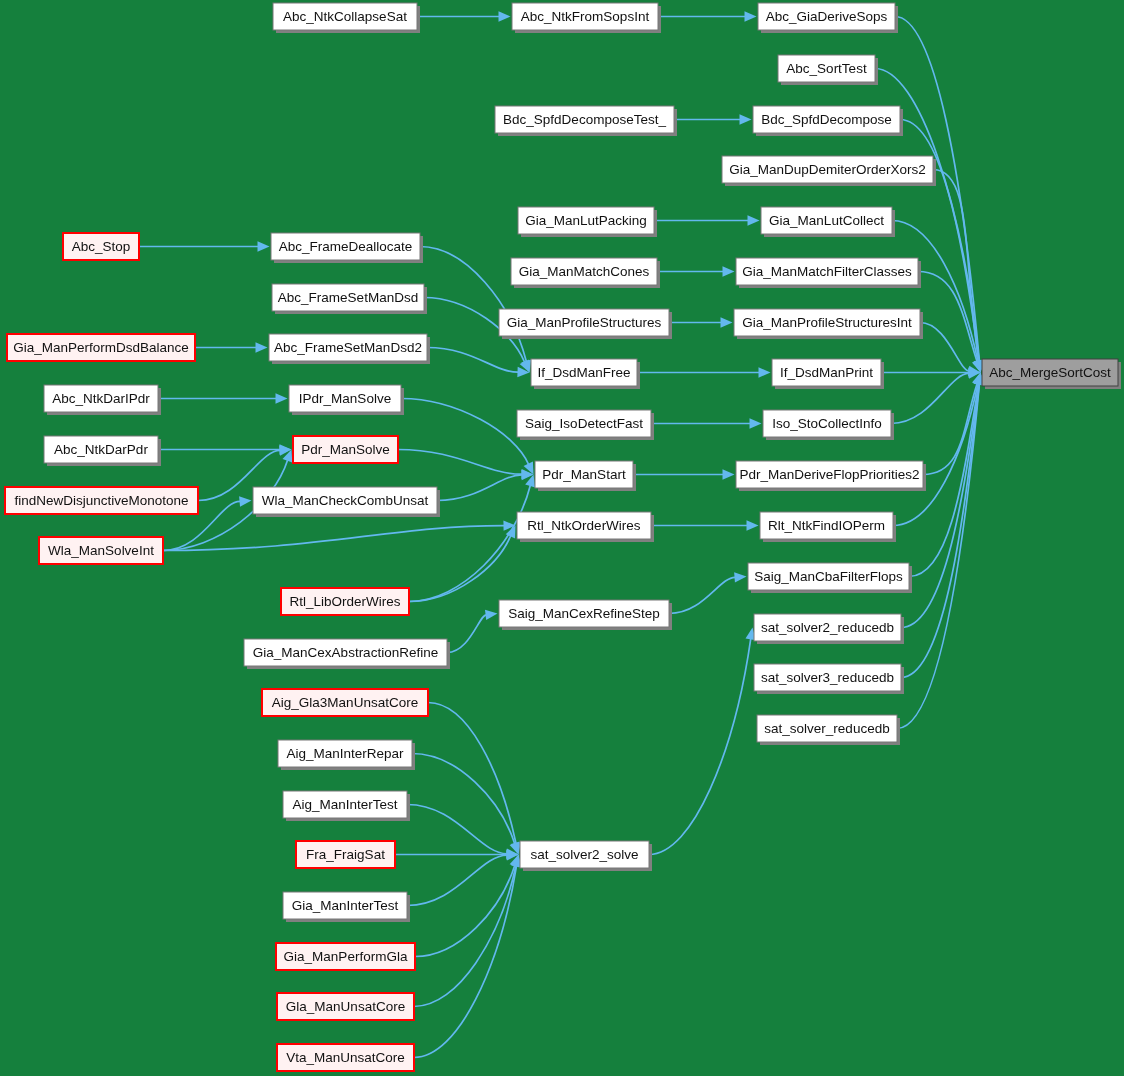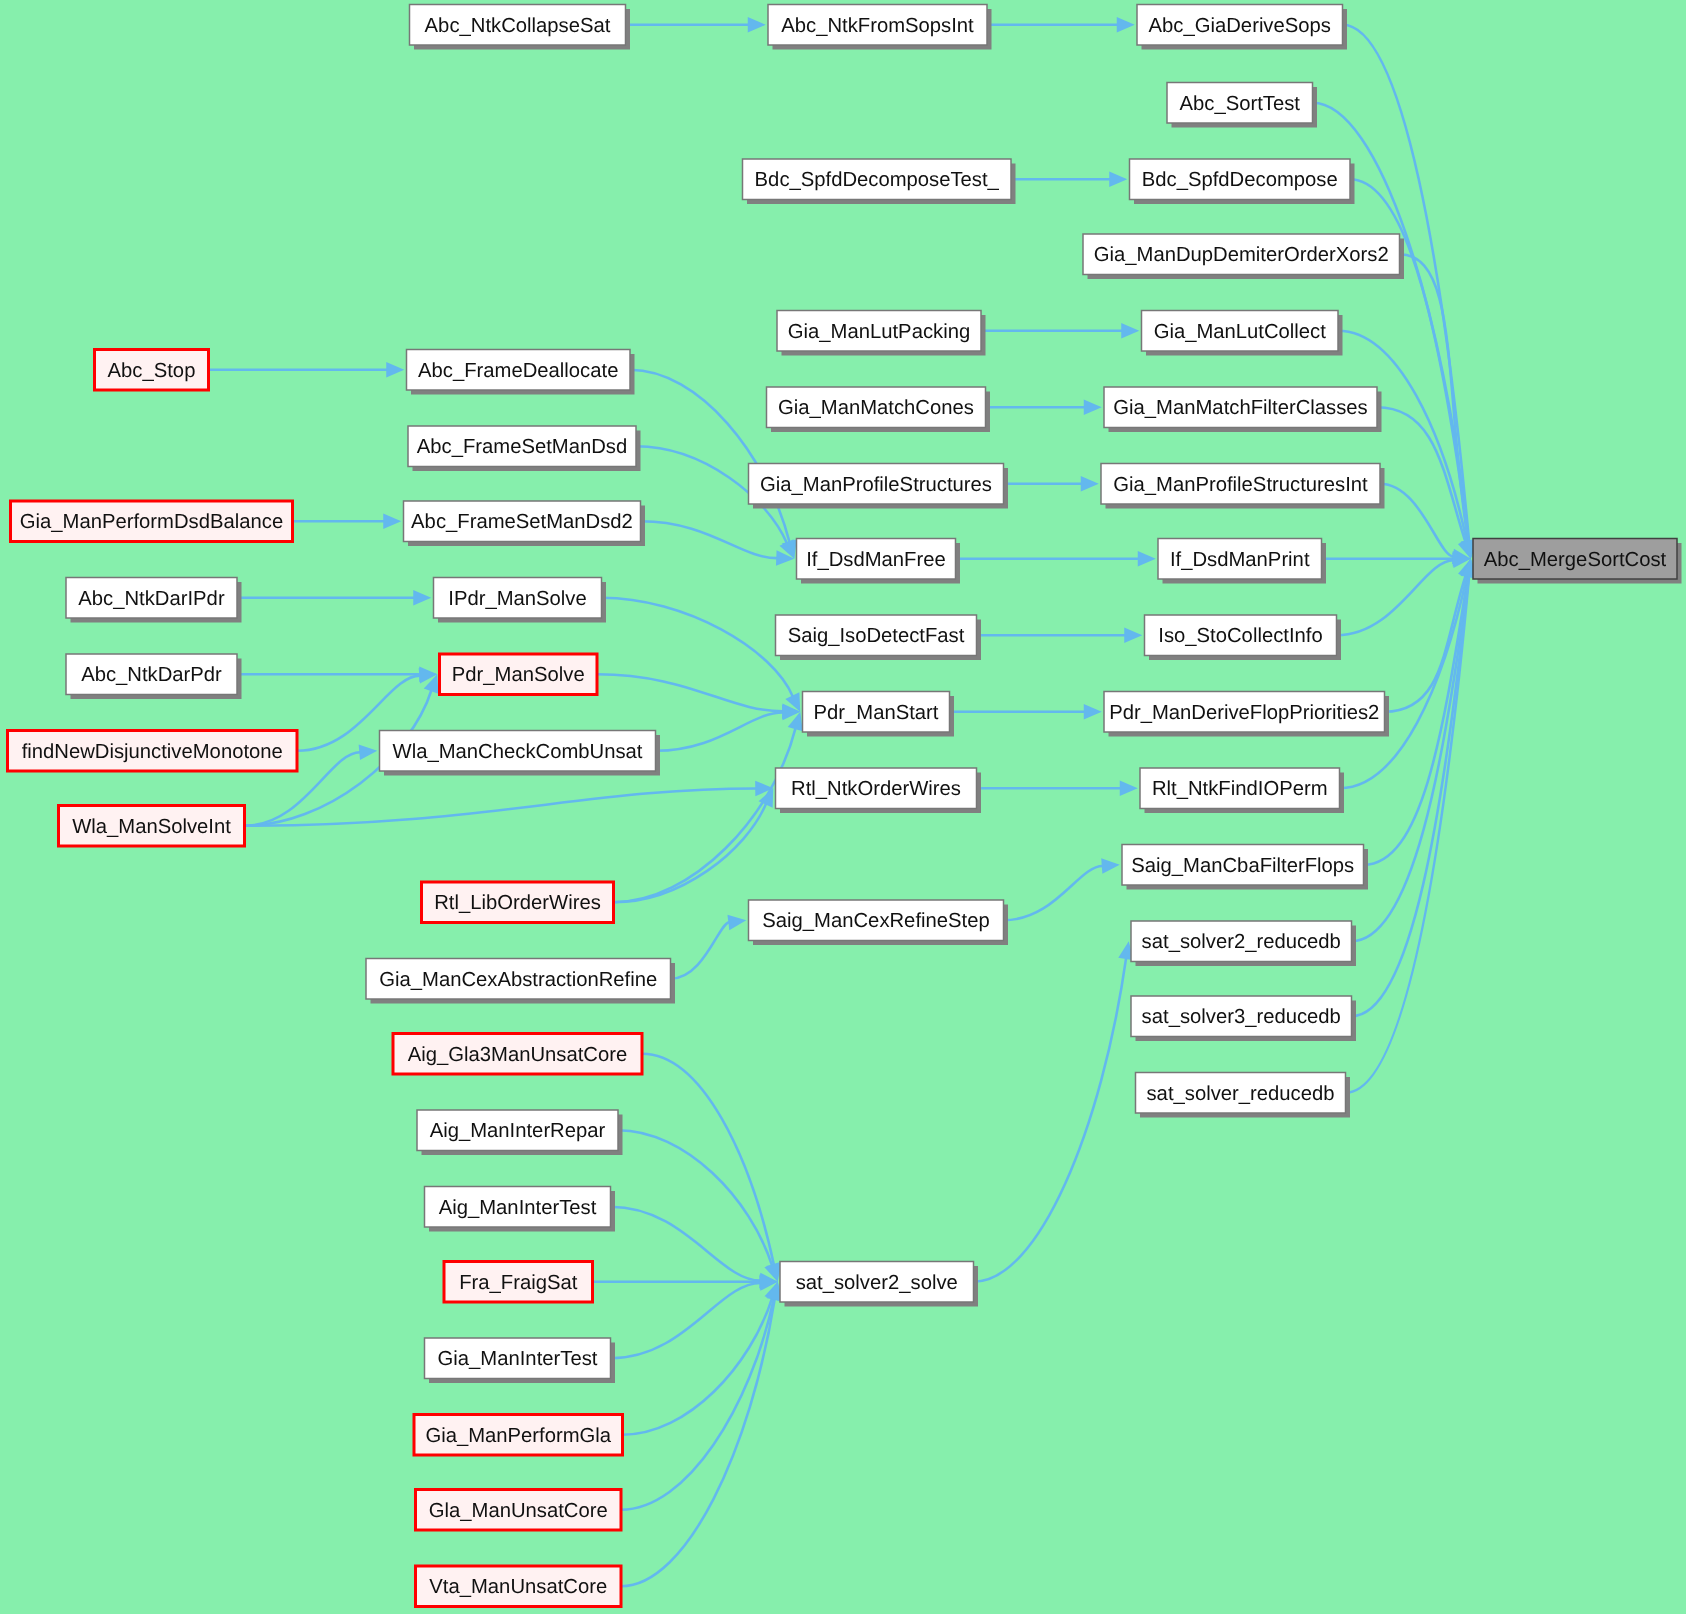--- a/index.html
+++ b/index.html
@@ -1,17 +1,17 @@
 <!DOCTYPE html>
 <html><head>
 <meta charset="utf-8">
 <style>
   html,body{margin:0;padding:0;background:#000;}
   body{font-family:"Liberation Sans",sans-serif;}
-  #stage{position:relative;width:1124px;height:1076px;background:#86efac;overflow:hidden;}
+  #stage{position:relative;width:1124px;height:1076px;background:#15803d;overflow:hidden;}
   svg#graph{position:absolute;left:0;top:0;width:1124px;height:1076px;}
   .node-rect{stroke-width:1;}
   .node-plain{fill:#ffffff;stroke:#777777;}
   .node-red{fill:#fff2f2;stroke:#ff0000;stroke-width:2;}
   .node-target{fill:#9e9e9e;stroke:#404040;}
   .node-shadow{fill:#808080;}
   .node-label{font-family:"Liberation Sans",sans-serif;font-size:13.5px;fill:#111111;text-anchor:middle;dominant-baseline:middle;}
   .edge{fill:none;stroke:#63b8ee;stroke-width:1.7;}
   .arrow{fill:#63b8ee;stroke:none;}
 </style>

